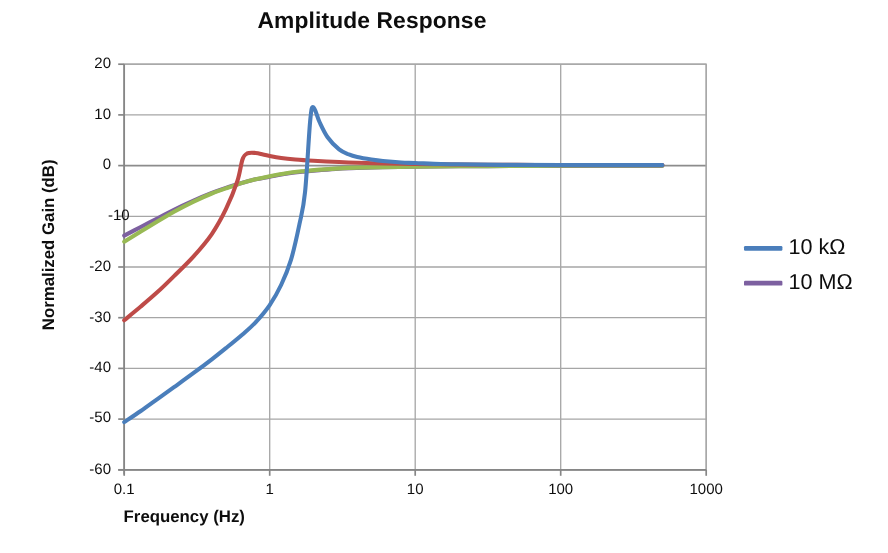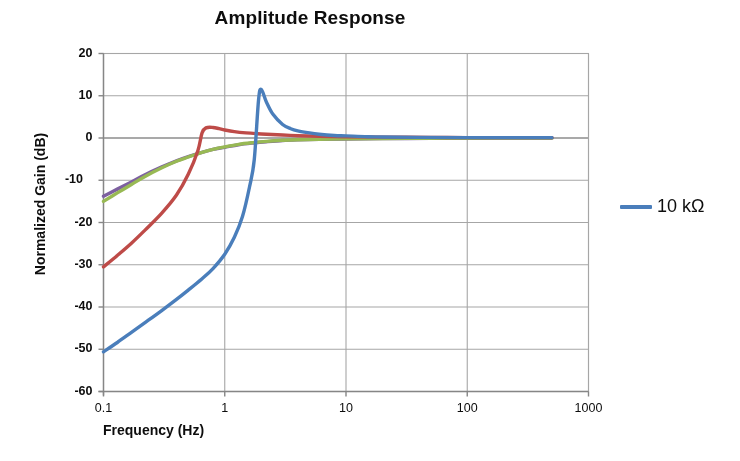--- a/index.html
+++ b/index.html
@@ -58,21 +58,20 @@
   }
   .tick-label {
     position: absolute;
     font-size: 12.5px;
     color: #0d0d0d;
     white-space: nowrap;
   }
   .ytick {
     text-align: right;
     width: 40px;
-    font-weight: bold;
   }
   .xtick {
     text-align: center;
     width: 60px;
   }
   #legend {
     position: absolute;
     left: 620px;
     top: 192px;
   }
@@ -148,35 +147,39 @@
       </g>
     </svg>
 
   <div id="y-axis-title" class="axis-title">Normalized Gain (dB)</div>
   <div id="x-axis-title" class="axis-title">Frequency (Hz)</div>
 
   <div id="ytick-container">
       <div class="tick-label ytick" style="left: 52.5px; top: 45.5px;">20</div>
       <div class="tick-label ytick" style="left: 52.5px; top: 87.75px;">10</div>
       <div class="tick-label ytick" style="left: 52.5px; top: 130px;">0</div>
-      <div class="tick-label ytick" style="left: 43px; top: 172.25px;">-10</div>
+      <div class="tick-label ytick" style="left: 68px; top: 172.25px;">-10</div>
       <div class="tick-label ytick" style="left: 52.5px; top: 214.5px;">-20</div>
       <div class="tick-label ytick" style="left: 52.5px; top: 256.75px;">-30</div>
       <div class="tick-label ytick" style="left: 52.5px; top: 299px;">-40</div>
       <div class="tick-label ytick" style="left: 52.5px; top: 341.25px;">-50</div>
       <div class="tick-label ytick" style="left: 52.5px; top: 383.5px;">-60</div>
     </div>
   <div id="xtick-container">
       <div class="tick-label xtick" style="left: 73.5px; top: 400.5px;">0.1</div>
       <div class="tick-label xtick" style="left: 194.75px; top: 400.5px;">1</div>
       <div class="tick-label xtick" style="left: 316px; top: 400.5px;">10</div>
       <div class="tick-label xtick" style="left: 437.25px; top: 400.5px;">100</div>
       <div class="tick-label xtick" style="left: 558.5px; top: 400.5px;">1000</div>
     </div>
 
   <div id="legend">
       <div class="legend-row">
         <span class="legend-swatch" style="background: rgb(74, 126, 187);"></span>
         <span class="legend-label">10 kΩ</span>
       </div>
+      <div class="legend-row">
+        <span class="legend-swatch" style="background: rgb(125, 96, 160);"></span>
+        <span class="legend-label">10 MΩ</span>
+      </div>
     </div>
 
 </div>
 
 </body></html>

